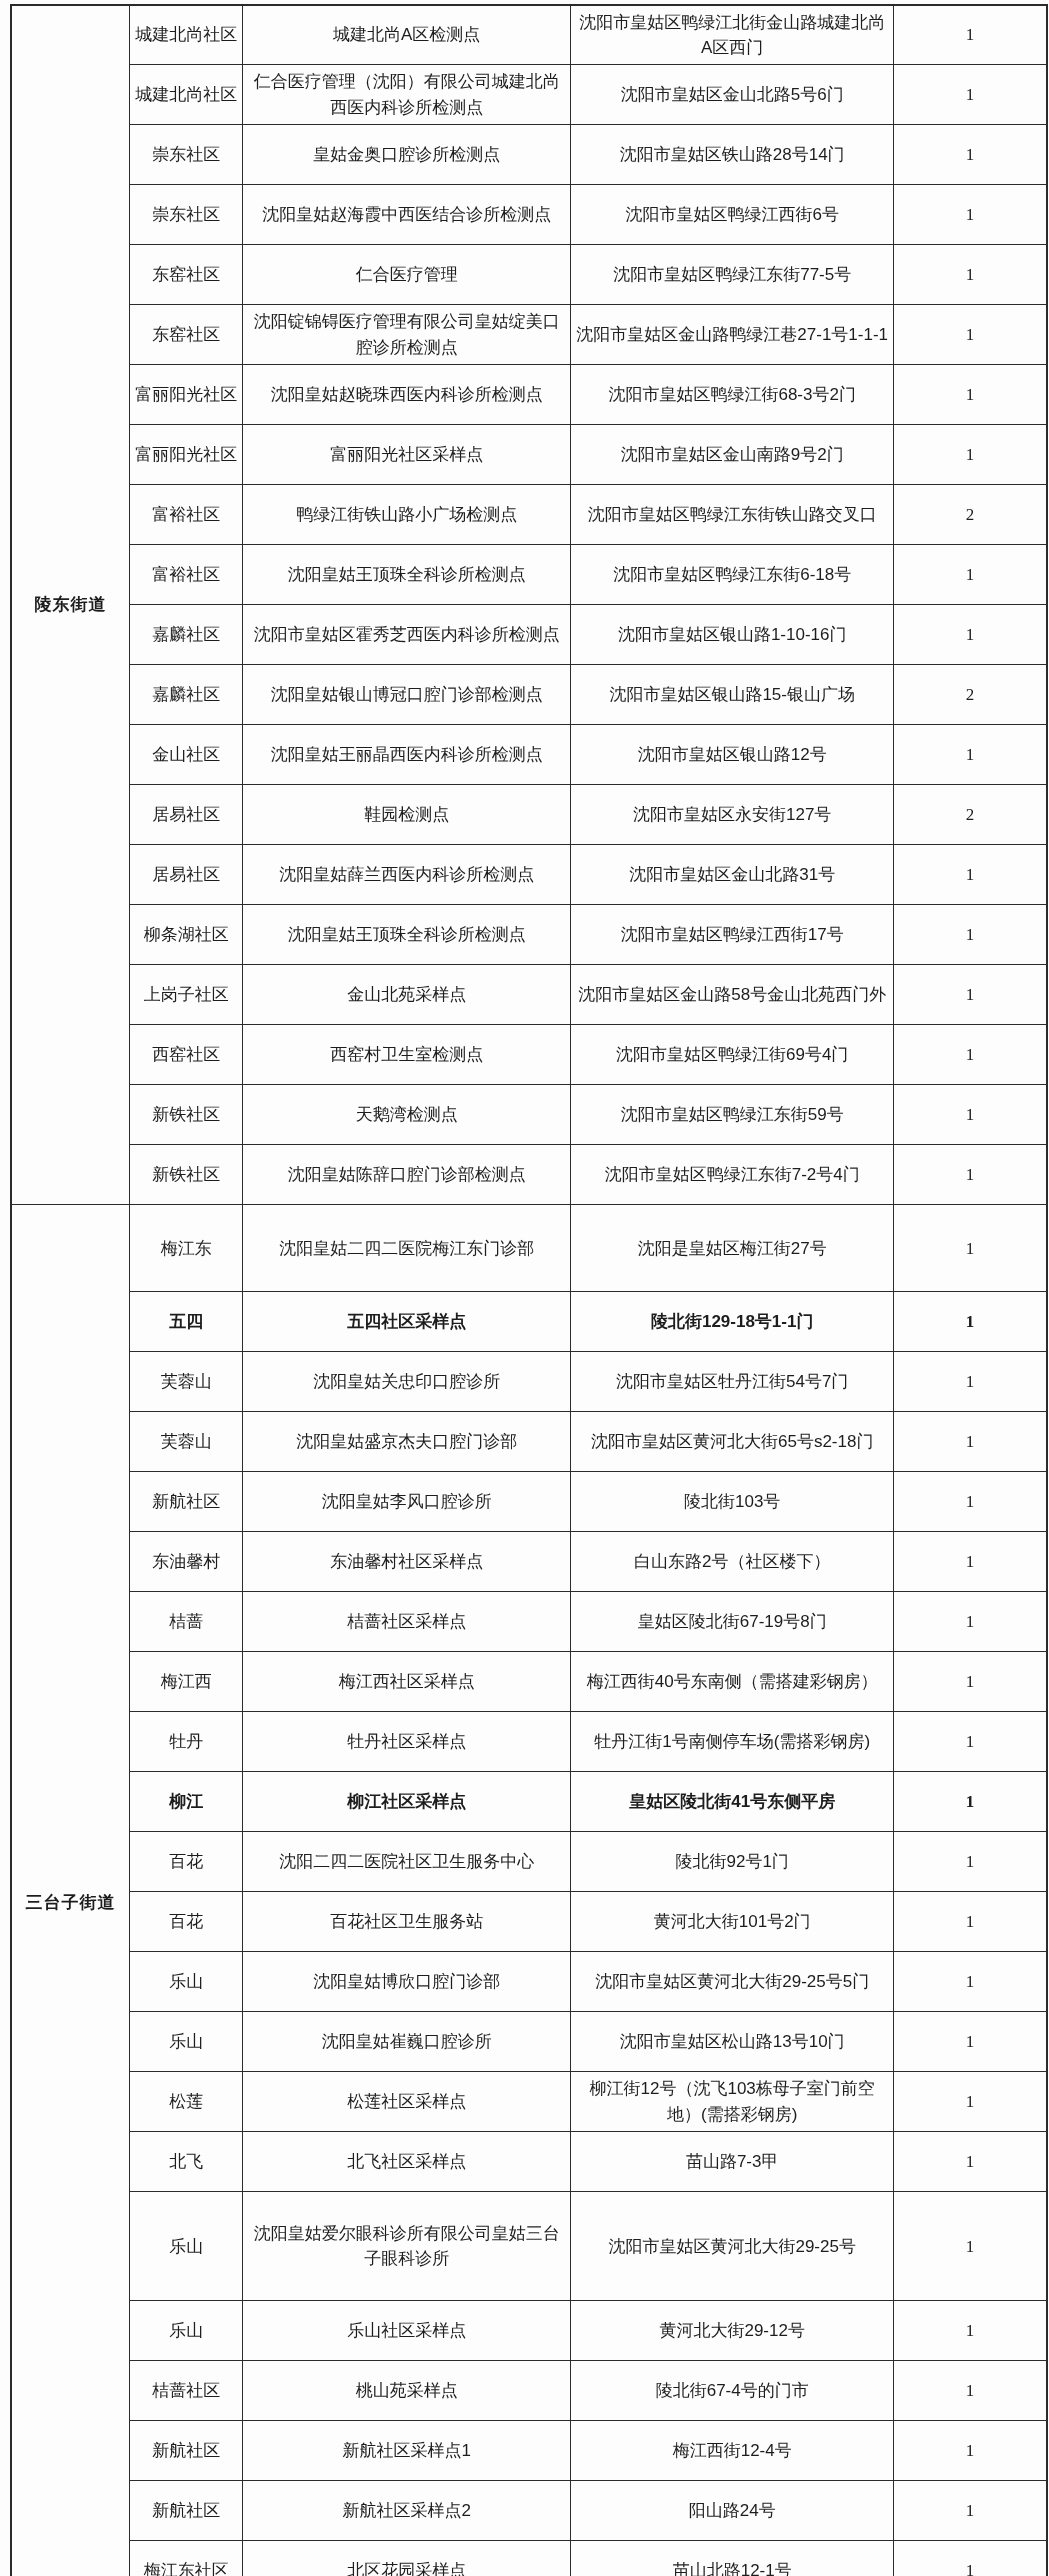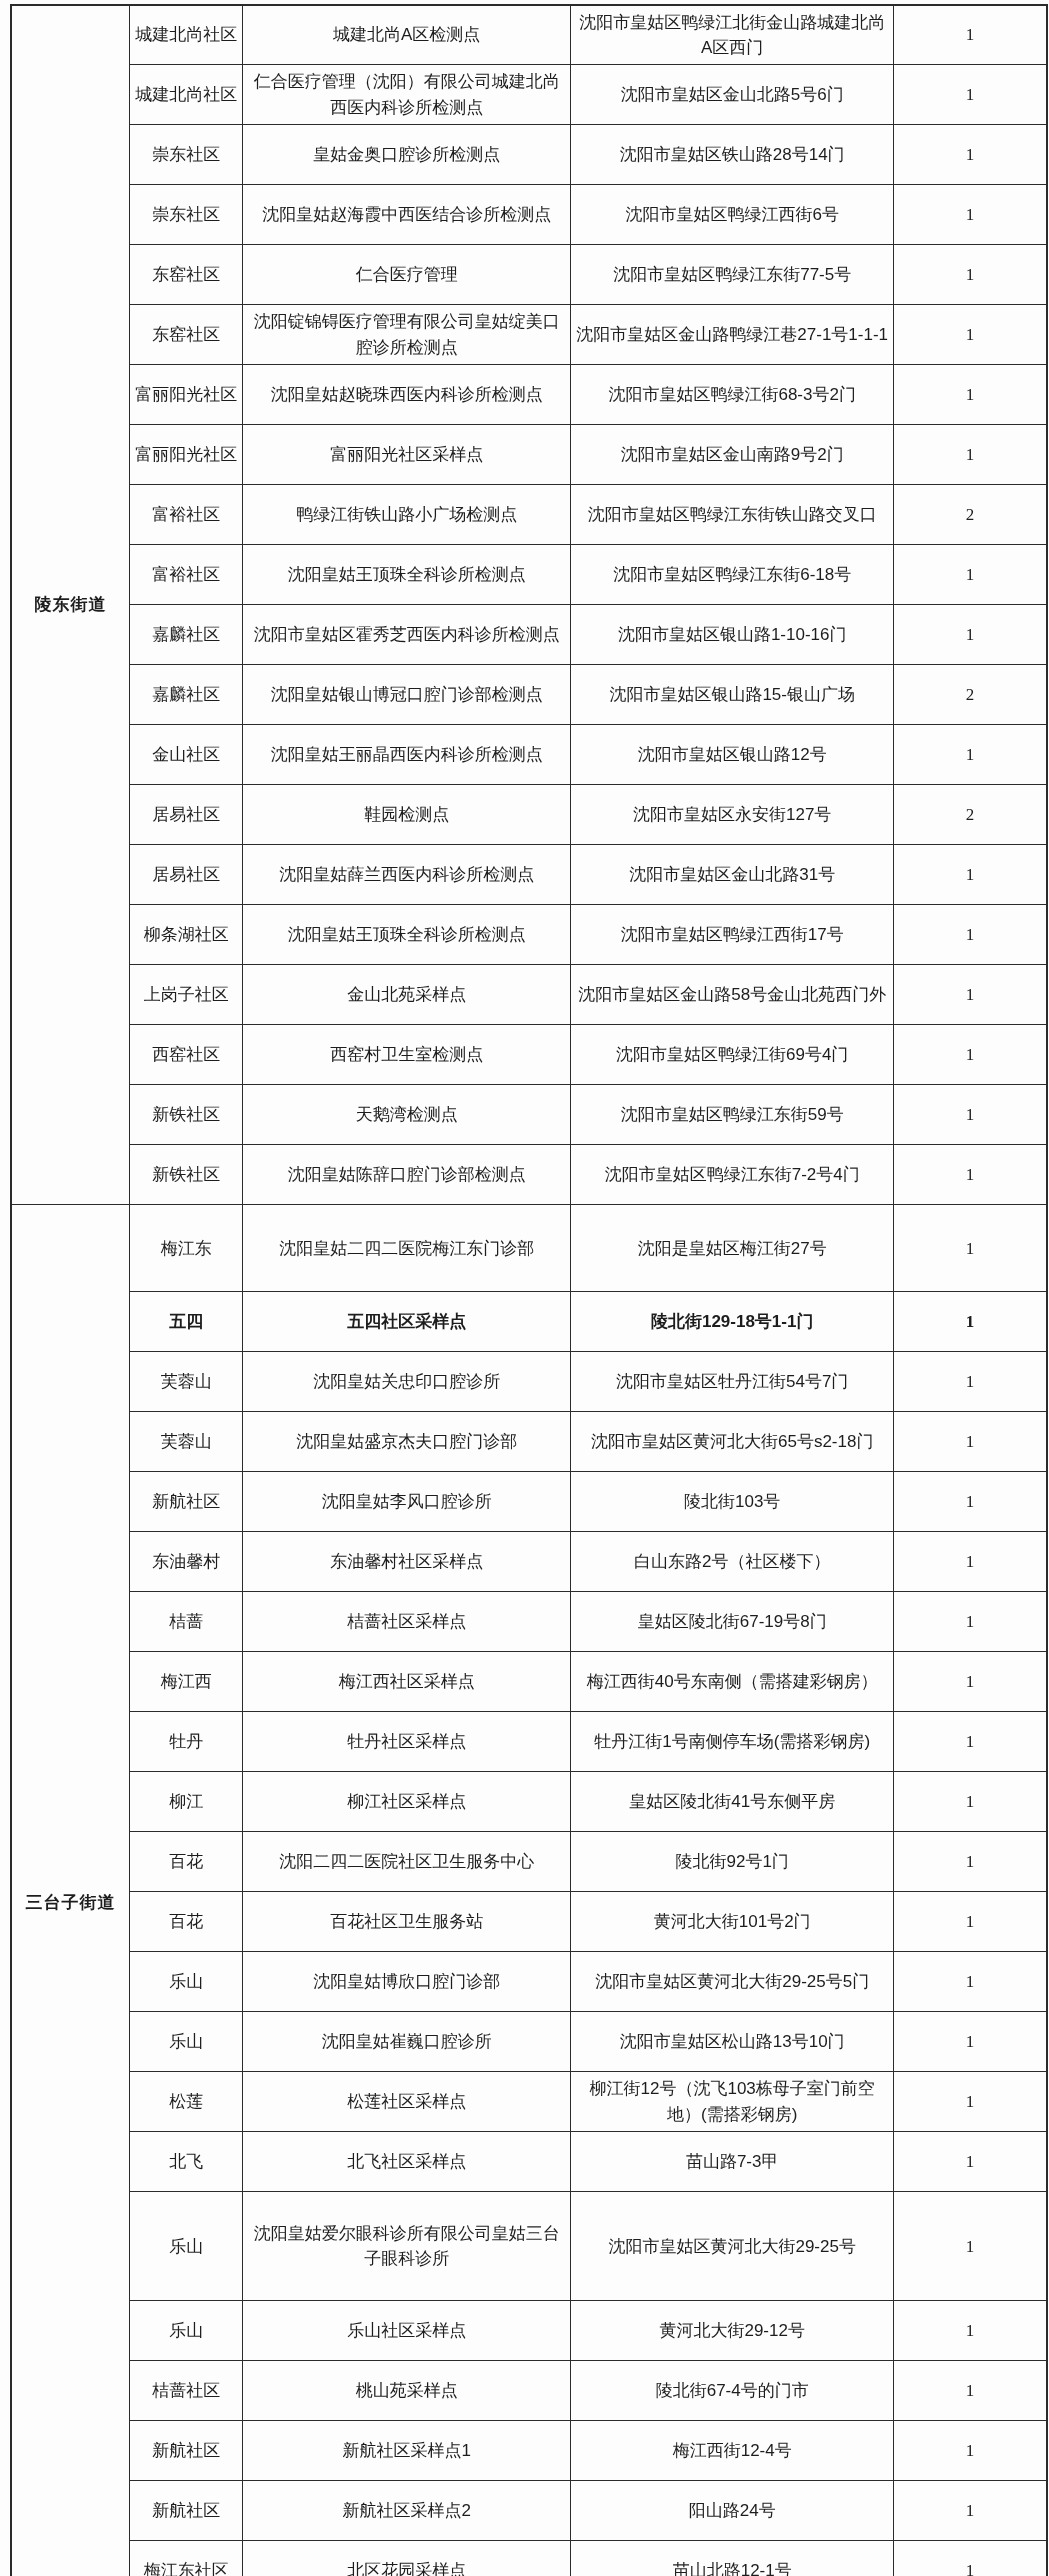--- a/index.html
+++ b/index.html
@@ -229,21 +229,21 @@
           <td class="site-cell">梅江西社区采样点</td>
           <td class="address-cell">梅江西街40号东南侧（需搭建彩钢房）</td>
           <td class="count-cell">1</td>
         </tr>
         <tr style="height: 60px;">
           <td class="community-cell">牡丹</td>
           <td class="site-cell">牡丹社区采样点</td>
           <td class="address-cell">牡丹江街1号南侧停车场(需搭彩钢房)</td>
           <td class="count-cell">1</td>
         </tr>
-        <tr style="height: 60px;">
+        <tr style="height: 60px; font-weight: bold;">
           <td class="community-cell">柳江</td>
           <td class="site-cell">柳江社区采样点</td>
           <td class="address-cell">皇姑区陵北街41号东侧平房</td>
           <td class="count-cell">1</td>
         </tr>
         <tr style="height: 60px;">
           <td class="community-cell">百花</td>
           <td class="site-cell">沈阳二四二医院社区卫生服务中心</td>
           <td class="address-cell">陵北街92号1门</td>
           <td class="count-cell">1</td>

